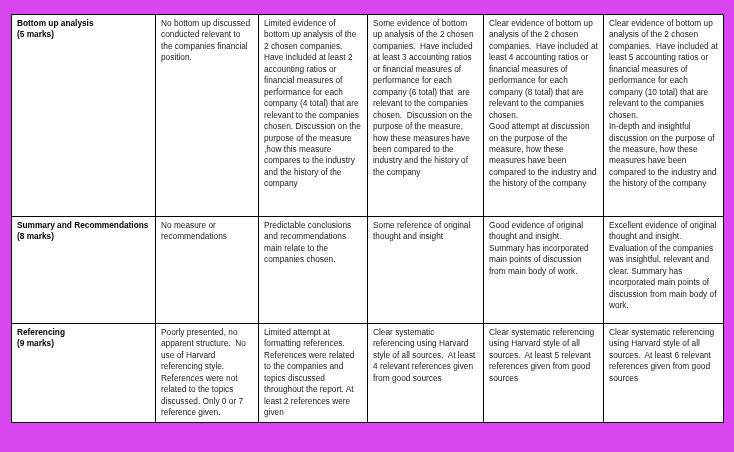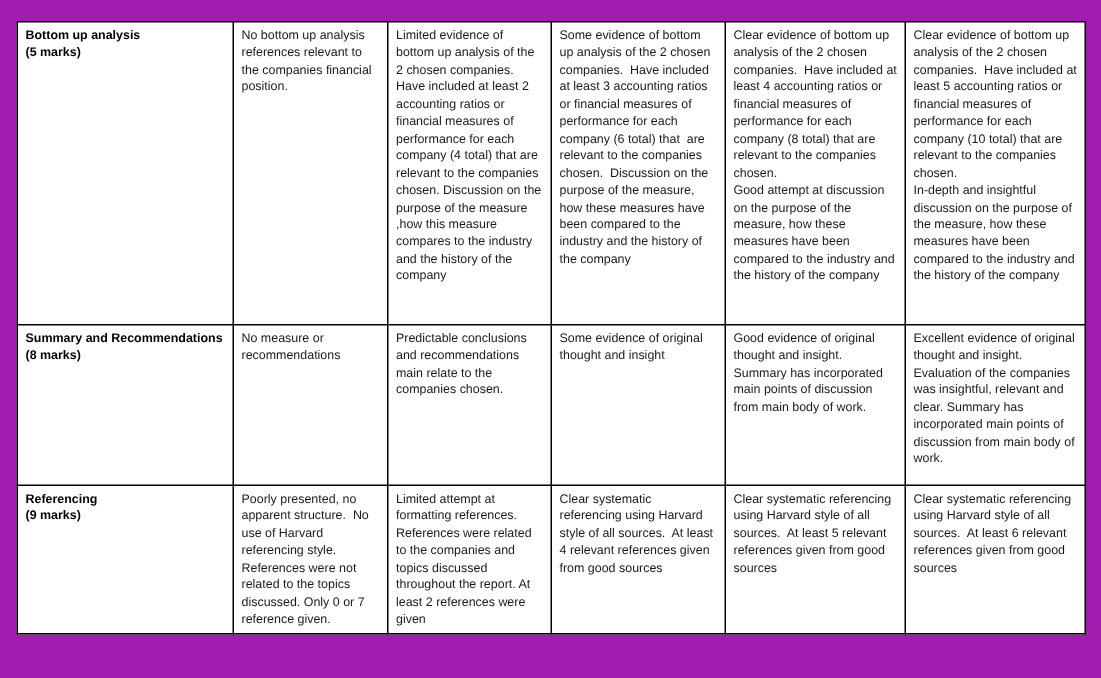--- a/index.html
+++ b/index.html
@@ -11,21 +11,21 @@
     height: 452px;
     background: #ffffff;
     font-family: "Liberation Sans", sans-serif;
     color: #000000;
     overflow: hidden;
   }
   #rubric-page {
     position: relative;
     width: 734px;
     height: 452px;
-    background: #a21caf;
+    background: #d946ef;
   }
   table.rubric-table {
     position: absolute;
     left: 11px;
     top: 14px;
     width: 712px;
     border-collapse: collapse;
     table-layout: fixed;
     background: #ffffff;
   }
@@ -68,34 +68,34 @@
         <col class="c1">
         <col class="c2">
         <col class="c3">
         <col class="c4">
         <col class="c5">
     </colgroup>
     <tbody>
       <tr class="row-0">
         <td class="criterion-cell">Bottom up analysis
 (5 marks)</td>
-        <td>No bottom up analysis references relevant to the companies financial position.</td>
+        <td>No bottom up discussed conducted relevant to the companies financial position.</td>
         <td>Limited evidence of bottom up analysis of the 2 chosen companies. Have included at least 2 accounting ratios or financial measures of performance for each company (4 total) that are relevant to the companies chosen. Discussion on the purpose of the measure ,how this measure compares to the industry and the history of the company</td>
         <td>Some evidence of bottom up analysis of the 2 chosen companies.  Have included at least 3 accounting ratios or financial measures of performance for each company (6 total) that  are relevant to the companies chosen.  Discussion on the purpose of the measure, how these measures have been compared to the industry and the history of the company</td>
         <td>Clear evidence of bottom up analysis of the 2 chosen companies.  Have included at least 4 accounting ratios or financial measures of performance for each company (8 total) that are relevant to the companies chosen.
 Good attempt at discussion on the purpose of the measure, how these measures have been compared to the industry and the history of the company</td>
         <td>Clear evidence of bottom up analysis of the 2 chosen companies.  Have included at least 5 accounting ratios or financial measures of performance for each company (10 total) that are relevant to the companies chosen.
 In-depth and insightful discussion on the purpose of the measure, how these measures have been compared to the industry and the history of the company</td>
       </tr>
       <tr class="row-1">
         <td class="criterion-cell">Summary and Recommendations
 (8 marks)</td>
         <td>No measure or recommendations</td>
         <td>Predictable conclusions and recommendations main relate to the companies chosen.</td>
-        <td>Some evidence of original thought and insight</td>
+        <td>Some reference of original thought and insight</td>
         <td>Good evidence of original thought and insight. Summary has incorporated main points of discussion from main body of work.</td>
         <td>Excellent evidence of original thought and insight.  Evaluation of the companies was insightful, relevant and clear. Summary has incorporated main points of discussion from main body of work.</td>
       </tr>
       <tr class="row-2">
         <td class="criterion-cell">Referencing
 (9 marks)</td>
         <td>Poorly presented, no apparent structure.  No use of Harvard referencing style.  References were not related to the topics discussed. Only 0 or 7 reference given.</td>
         <td>Limited attempt at formatting references. References were related to the companies and topics discussed throughout the report. At least 2 references were given</td>
         <td>Clear systematic referencing using Harvard style of all sources.  At least 4 relevant references given from good sources</td>
         <td>Clear systematic referencing using Harvard style of all sources.  At least 5 relevant references given from good sources</td>

